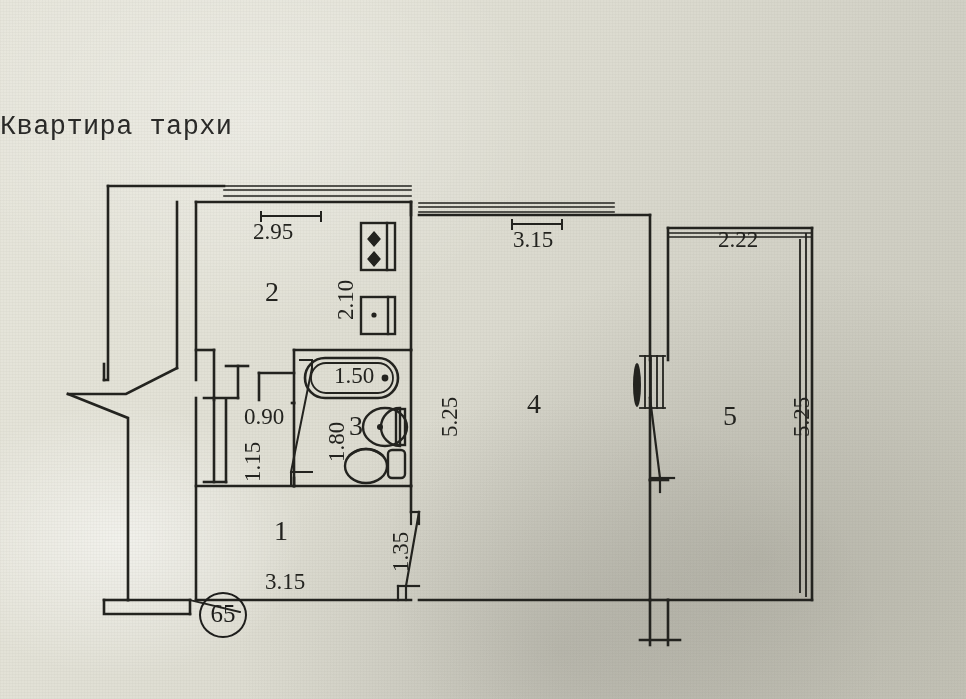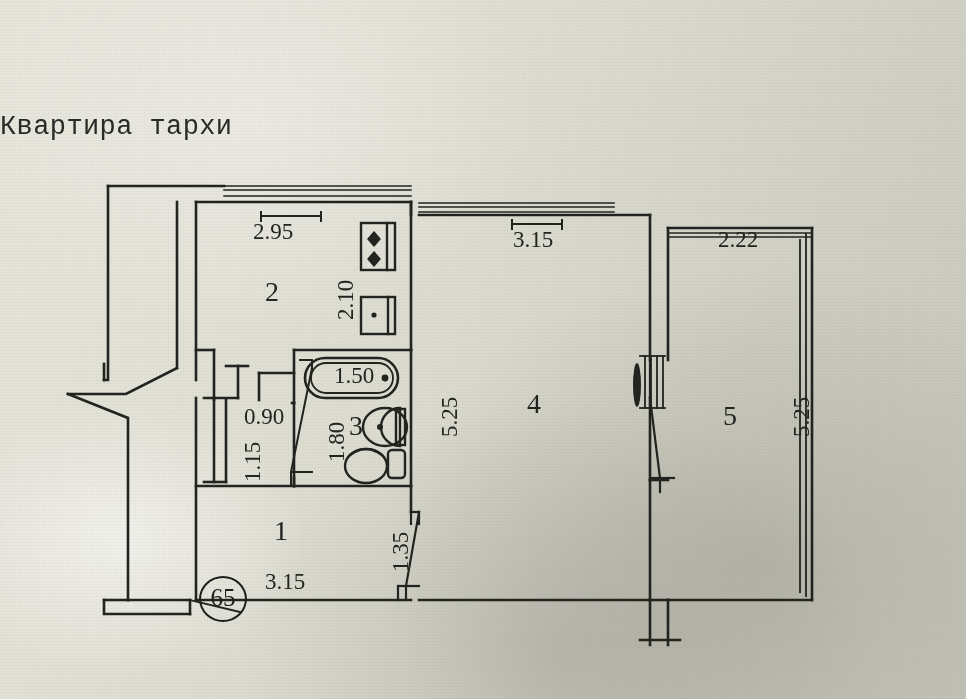--- a/index.html
+++ b/index.html
@@ -34,21 +34,21 @@
   #t2{top:150px;font-size:27px;}
   .lbl{
     position:absolute;color:#23231f;
     font-family:"Liberation Serif", serif;
     white-space:nowrap;
   }
   .rm{font-size:28px;}
   .dim{font-size:23px;}
   .vert{transform:rotate(-90deg);transform-origin:left top;}
   #mark65{
-    position:absolute;left:199px;top:576px;width:44px;height:42px;
+    position:absolute;left:199px;top:592px;width:44px;height:42px;
     border:2.4px solid #1e1e1c;border-radius:50%;
     color:#1e1e1c;font-size:25px;text-align:center;line-height:40px;
     font-family:"Liberation Serif", serif;
   }
 </style>
 </head>
 <body>
 
 <div id="sheet">
   <div id="grain"></div>

